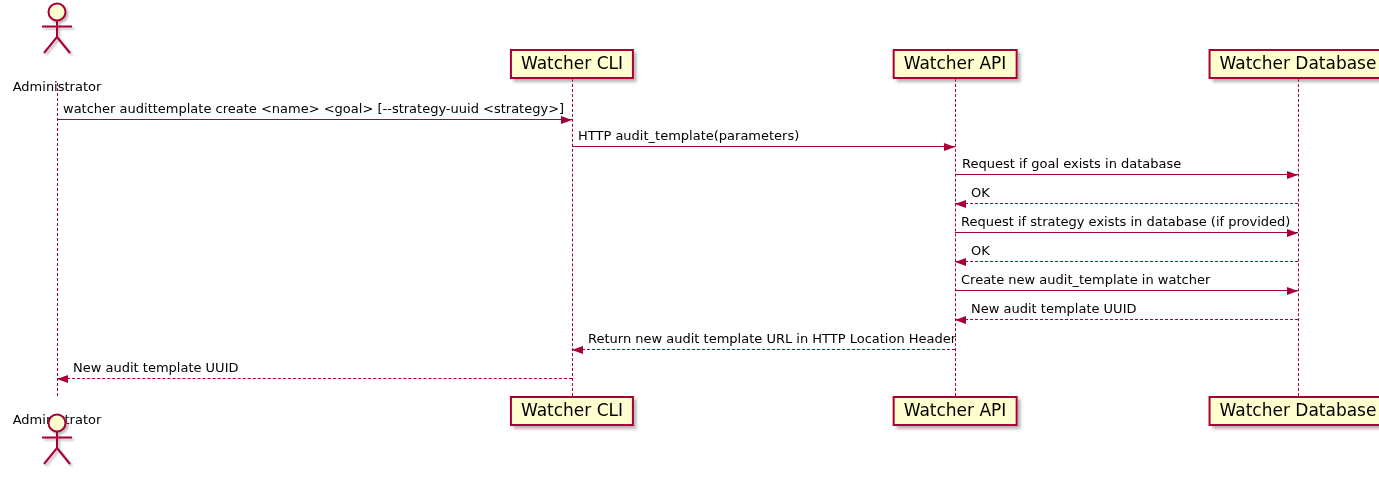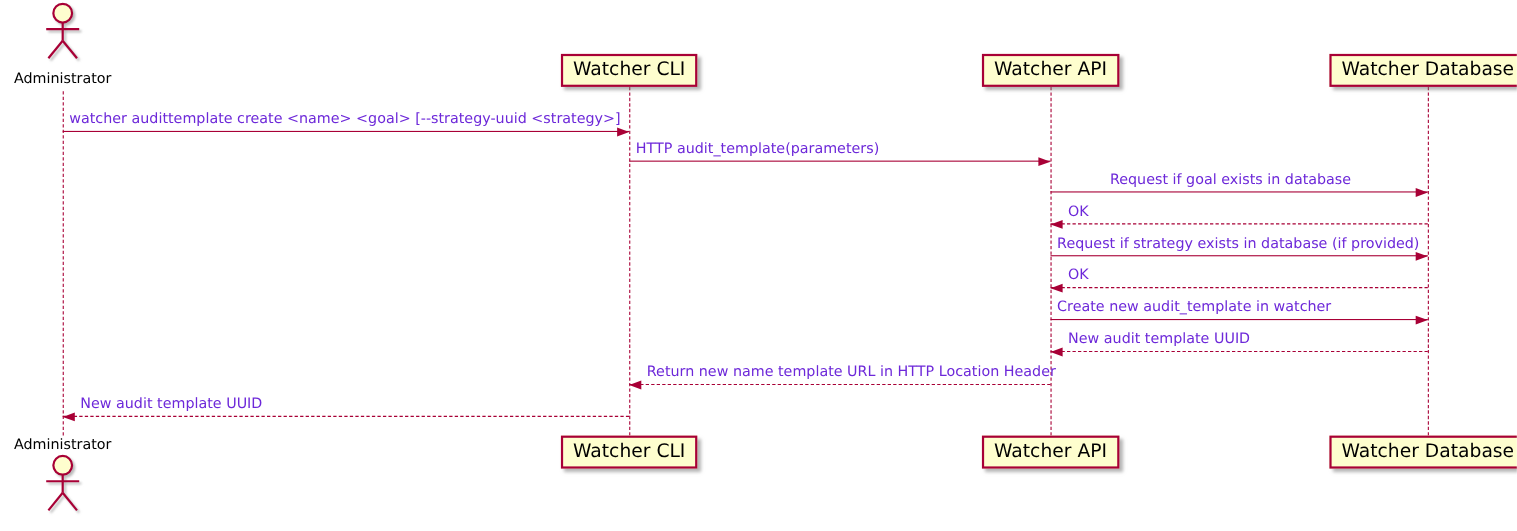--- a/index.html
+++ b/index.html
@@ -32,37 +32,38 @@
     line-height: 17px;
     z-index: 3;
   }
   .actor-label {
     position: absolute;
     transform: translateX(-50%);
     font-size: 13px;
     color: #000000;
     white-space: nowrap;
     z-index: 3;
+    margin-top: 15px;
   }
   .actor-figure {
     position: absolute;
     z-index: 3;
     filter: drop-shadow(2px 2px 1px rgba(140,140,140,0.6));
   }
   .msg-line {
     position: absolute;
     height: 0;
     z-index: 1;
   }
   .msg-line.solid  { border-top: 1px solid #A80036; }
   .msg-line.dashed { border-top: 1px dashed #A80036; }
   .msg-label {
     position: absolute;
     font-size: 13px;
-    color: #6d28d9;
+    color: #000000;
     white-space: nowrap;
     z-index: 2;
   }
   .arrowhead {
     position: absolute;
     width: 0; height: 0;
     border-top: 4px solid transparent;
     border-bottom: 4px solid transparent;
     z-index: 2;
   }
@@ -100,35 +101,35 @@
     <div class="pbox" style="left: 1298px; top: 49px;">Watcher Database</div>
     <div class="pbox" style="left: 1298px; top: 396px;">Watcher Database</div>
     <div class="msg-line solid" style="left: 57px; top: 119px; width: 515px;"></div>
     <div class="arrowhead right" style="top: 115.5px; left: 561px;"></div>
     <div class="msg-label" style="left: 63px; top: 101px;">watcher audittemplate create &lt;name&gt; &lt;goal&gt; [--strategy-uuid &lt;strategy&gt;]</div>
     <div class="msg-line solid" style="left: 572px; top: 146px; width: 383px;"></div>
     <div class="arrowhead right" style="top: 142.5px; left: 944px;"></div>
     <div class="msg-label" style="left: 578px; top: 128px;">HTTP audit_template(parameters)</div>
     <div class="msg-line solid" style="left: 955px; top: 174px; width: 343px;"></div>
     <div class="arrowhead right" style="top: 170.5px; left: 1287px;"></div>
-    <div class="msg-label" style="left: 1009px; top: 156px;">Request if goal exists in database</div>
+    <div class="msg-label" style="left: 962px; top: 156px;">Request if goal exists in database</div>
     <div class="msg-line dashed" style="left: 955px; top: 203px; width: 343px;"></div>
     <div class="arrowhead left" style="top: 199.5px; left: 955px;"></div>
     <div class="msg-label" style="left: 971px; top: 185px;">OK</div>
     <div class="msg-line solid" style="left: 955px; top: 232px; width: 343px;"></div>
     <div class="arrowhead right" style="top: 228.5px; left: 1287px;"></div>
     <div class="msg-label" style="left: 961px; top: 214px;">Request if strategy exists in database (if provided)</div>
     <div class="msg-line dashed" style="left: 955px; top: 261px; width: 343px;"></div>
     <div class="arrowhead left" style="top: 257.5px; left: 955px;"></div>
     <div class="msg-label" style="left: 971px; top: 243px;">OK</div>
     <div class="msg-line solid" style="left: 955px; top: 290px; width: 343px;"></div>
     <div class="arrowhead right" style="top: 286.5px; left: 1287px;"></div>
     <div class="msg-label" style="left: 961px; top: 272px;">Create new audit_template in watcher</div>
     <div class="msg-line dashed" style="left: 955px; top: 319px; width: 343px;"></div>
     <div class="arrowhead left" style="top: 315.5px; left: 955px;"></div>
     <div class="msg-label" style="left: 971px; top: 301px;">New audit template UUID</div>
     <div class="msg-line dashed" style="left: 572px; top: 349px; width: 383px;"></div>
     <div class="arrowhead left" style="top: 345.5px; left: 572px;"></div>
-    <div class="msg-label" style="left: 588px; top: 331px;">Return new name template URL in HTTP Location Header</div>
+    <div class="msg-label" style="left: 588px; top: 331px;">Return new audit template URL in HTTP Location Header</div>
     <div class="msg-line dashed" style="left: 57px; top: 378px; width: 515px;"></div>
     <div class="arrowhead left" style="top: 374.5px; left: 57px;"></div>
     <div class="msg-label" style="left: 73px; top: 360px;">New audit template UUID</div>
   </div>
 
 </body></html>

